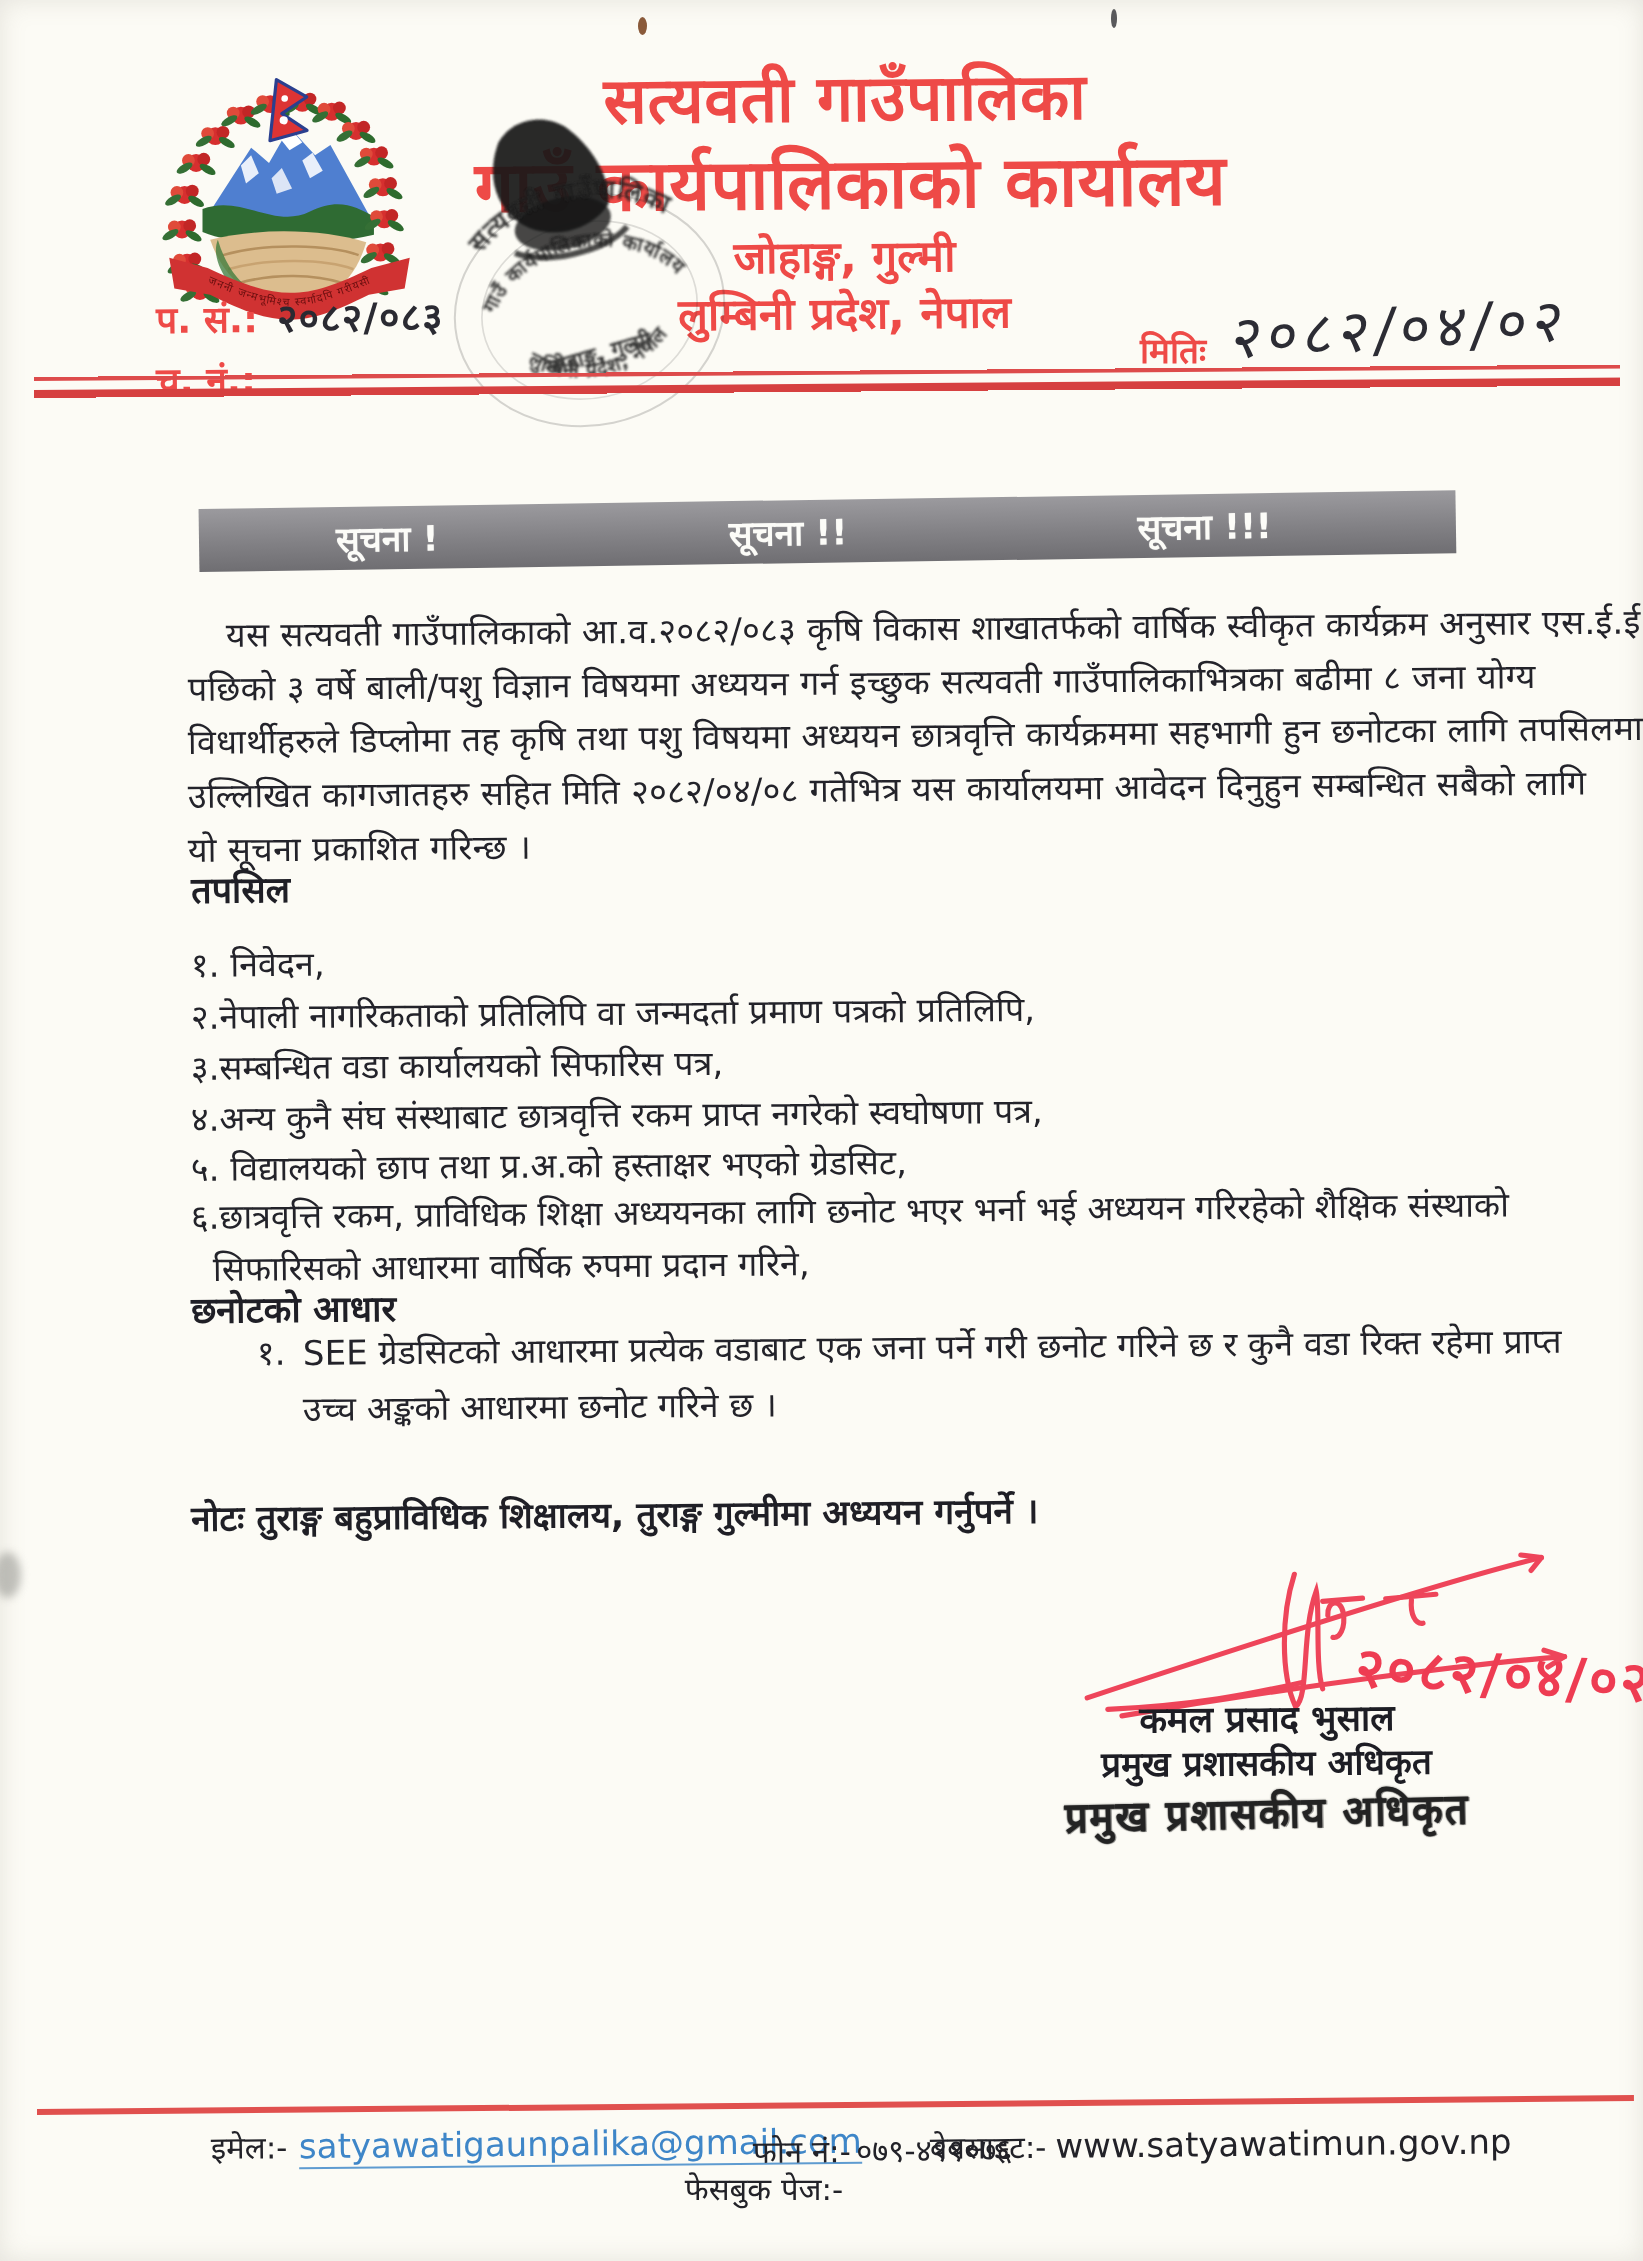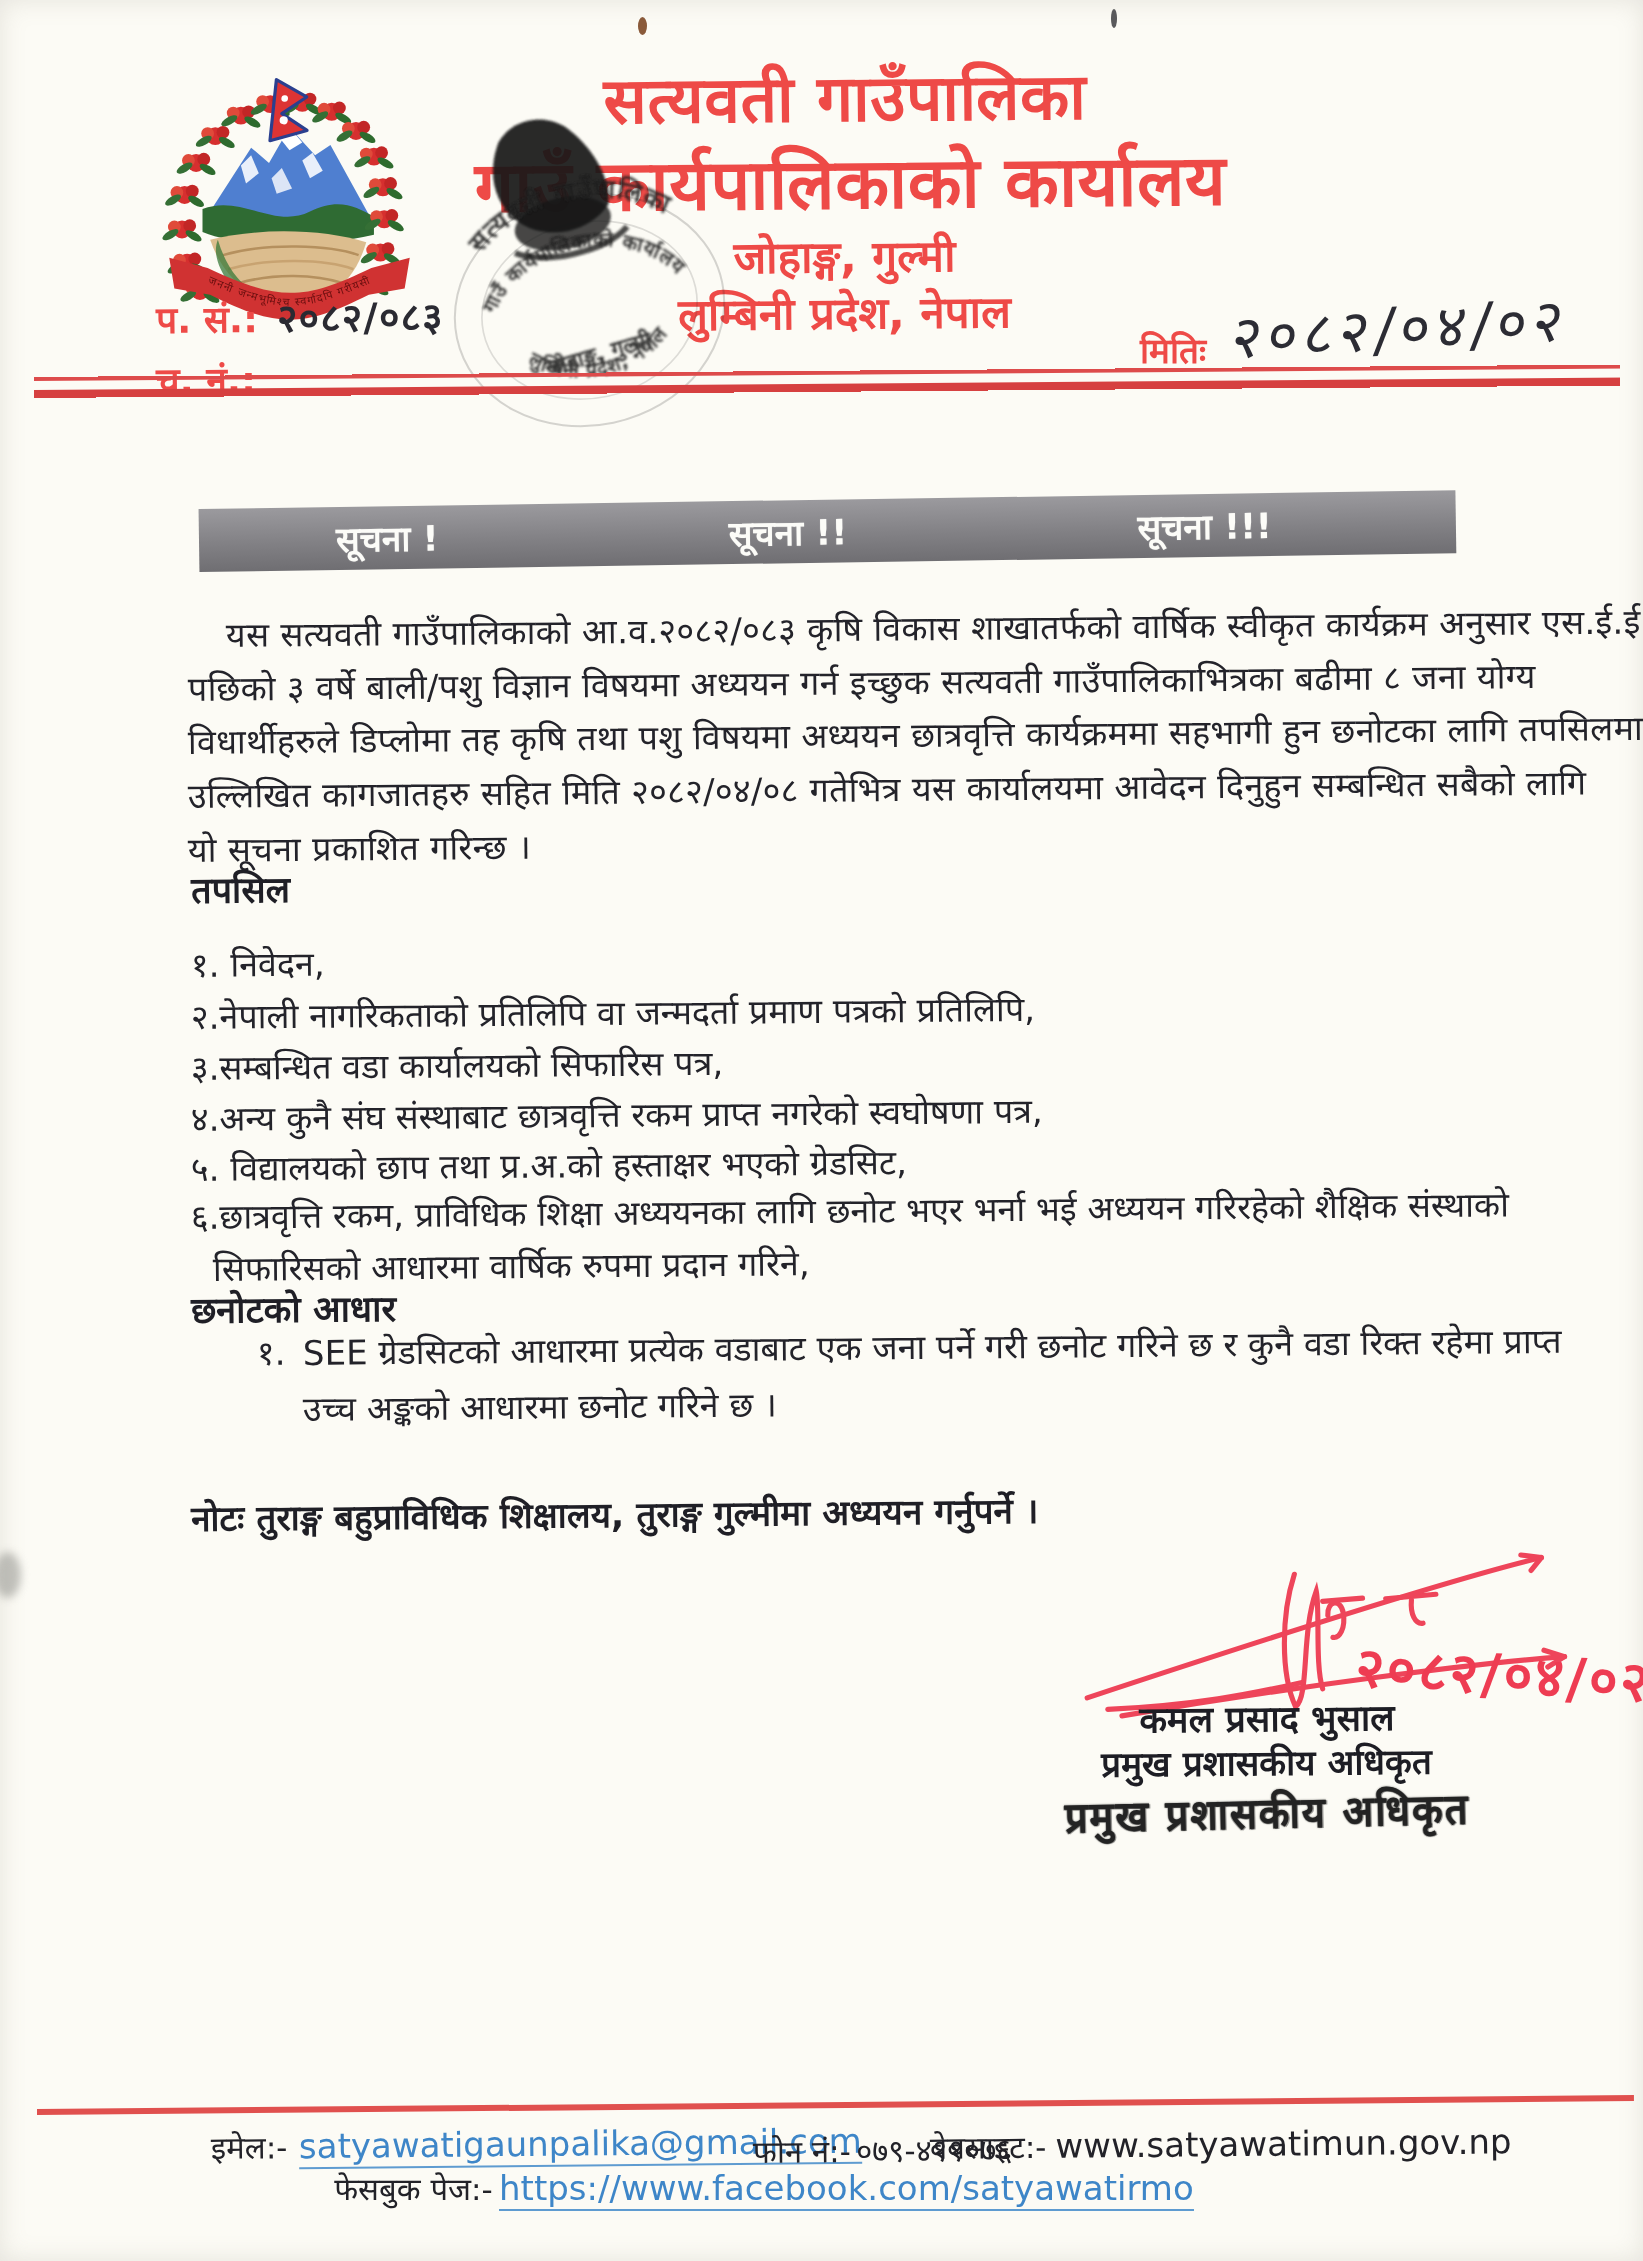--- a/index.html
+++ b/index.html
@@ -243,21 +243,20 @@
   <div class="abs tilt f-phone">
     <span class="f-label">फोन नं:-</span>
     <span class="f-label">०७९-४११०७६</span>
   </div>
   <div class="abs tilt f-web">
     <span class="f-label">वेबसाइट:-</span>
     <span class="f-black">www.satyawatimun.gov.np</span>
   </div>
   <div class="abs f-row2">
     <span class="f-label">फेसबुक पेज:-</span>
-    <a class="f-link">https://www.facebook.com/satyawatirmo</a>
   </div>
 
   <div class="speck" style="left:638px;top:17px;width:9px;height:18px;background:#8a5a3a;filter:blur(0.6px)"></div>
   <div class="speck" style="left:1111px;top:9px;width:5.8px;height:19.3px;background:#5a5a5c;filter:blur(0.6px)"></div>
   <div class="speck" style="left:-6.4px;top:1552px;width:27px;height:46px;background:#9a9a95;filter:blur(4.5px);opacity:.6"></div>
 
 </div>
 
 
 </body></html>

